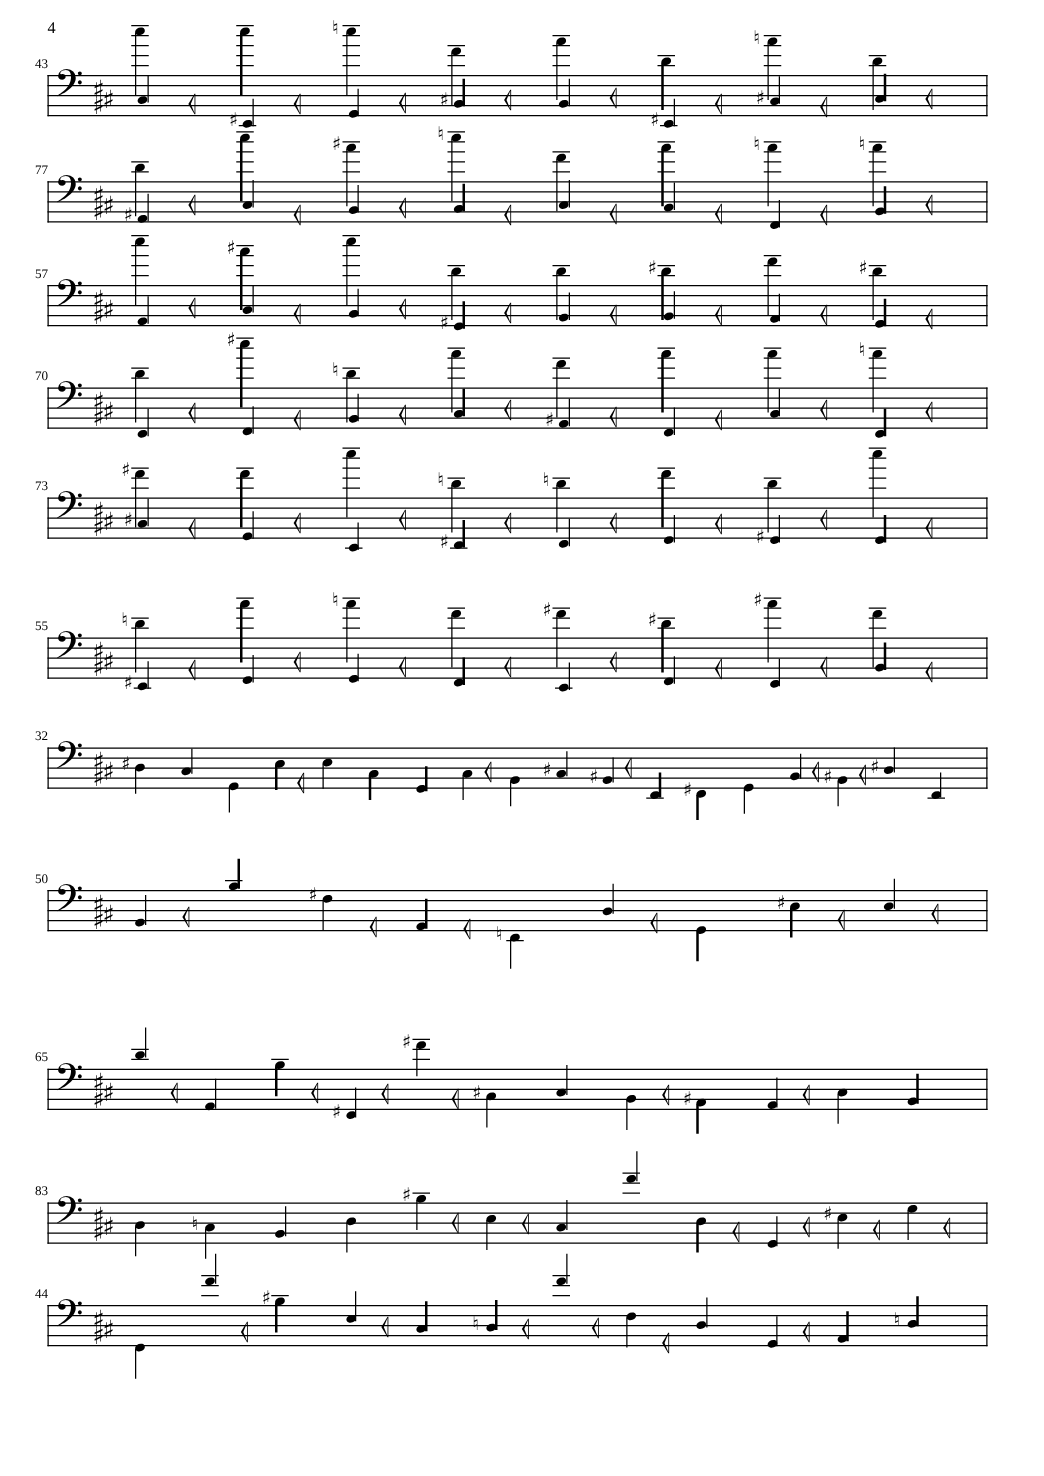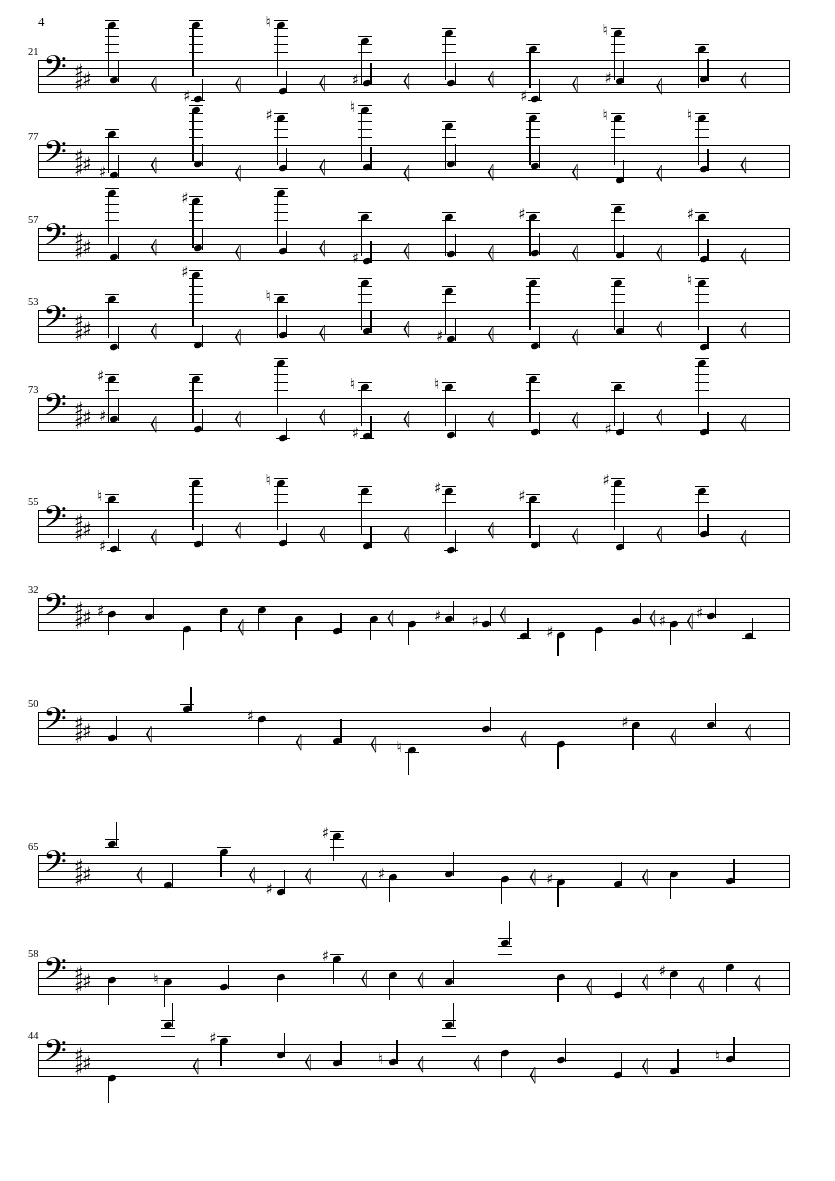--- a/index.html
+++ b/index.html
@@ -119,21 +119,21 @@
 </style>
 </head>
 <body>
 
 <div id="sheet">
 
   <div class="page-number">4</div>
 
   <div id="systems-host">
       <div class="system" style="top: 60px;">
-        <div class="measure-number" style="left: 28px; top: -14px;">21</div>
+        <div class="measure-number" style="left: 28px; top: -14px;">43</div>
         <div class="staff" style="top: 0px;">
           <div class="line l0"></div>
           <div class="line l1"></div>
           <div class="line l2"></div>
           <div class="line l3"></div>
           <div class="line l4"></div>
           <div class="barline left"></div>
           <div class="barline right"></div>
           <div class="clef">𝄢</div>
           <div class="keysig k1">♯</div>
@@ -390,21 +390,21 @@
           <div class="stem" style="left: 659.75px; top: -10px; height: 38px;"></div>
           <div class="accidental" style="left: 648.75px; top: -21px;">♯</div>
           <div class="ledger" style="left: 656.75px; top: -8px;"></div>
           <div class="ledger" style="left: 656.75px; top: -16px;"></div>
           <div class="notehead" style="left: 661.75px; top: 28px;"></div>
           <div class="stem" style="left: 669.35px; top: 11px; height: 22px;"></div>
           <div class="rest" style="left: 701.875px; top: 17px;">⦉</div>
         </div>
       </div>
       <div class="system" style="top: 310px;">
-        <div class="measure-number" style="left: 28px; top: -14px;">53</div>
+        <div class="measure-number" style="left: 28px; top: -14px;">70</div>
         <div class="staff" style="top: 0px;">
           <div class="line l0"></div>
           <div class="line l1"></div>
           <div class="line l2"></div>
           <div class="line l3"></div>
           <div class="line l4"></div>
           <div class="barline left"></div>
           <div class="barline right"></div>
           <div class="clef">𝄢</div>
           <div class="keysig k1">♯</div>
@@ -822,21 +822,21 @@
           <div class="notehead" style="left: 575.5px; top: 26px;"></div>
           <div class="stem" style="left: 583.1px; top: 7px; height: 24px;"></div>
           <div class="rest" style="left: 603.583px; top: 11px;">⦉</div>
           <div class="notehead" style="left: 631.667px; top: 16px;"></div>
           <div class="stem" style="left: 631.667px; top: 20px; height: 24px;"></div>
           <div class="notehead" style="left: 687.833px; top: 23px;"></div>
           <div class="stem" style="left: 695.433px; top: 4px; height: 24px;"></div>
         </div>
       </div>
       <div class="system" style="top: 962px;">
-        <div class="measure-number" style="left: 28px; top: -14px;">58</div>
+        <div class="measure-number" style="left: 28px; top: -14px;">83</div>
         <div class="staff" style="top: 0px;">
           <div class="line l0"></div>
           <div class="line l1"></div>
           <div class="line l2"></div>
           <div class="line l3"></div>
           <div class="line l4"></div>
           <div class="barline left"></div>
           <div class="barline right"></div>
           <div class="clef">𝄢</div>
           <div class="keysig k1">♯</div>

